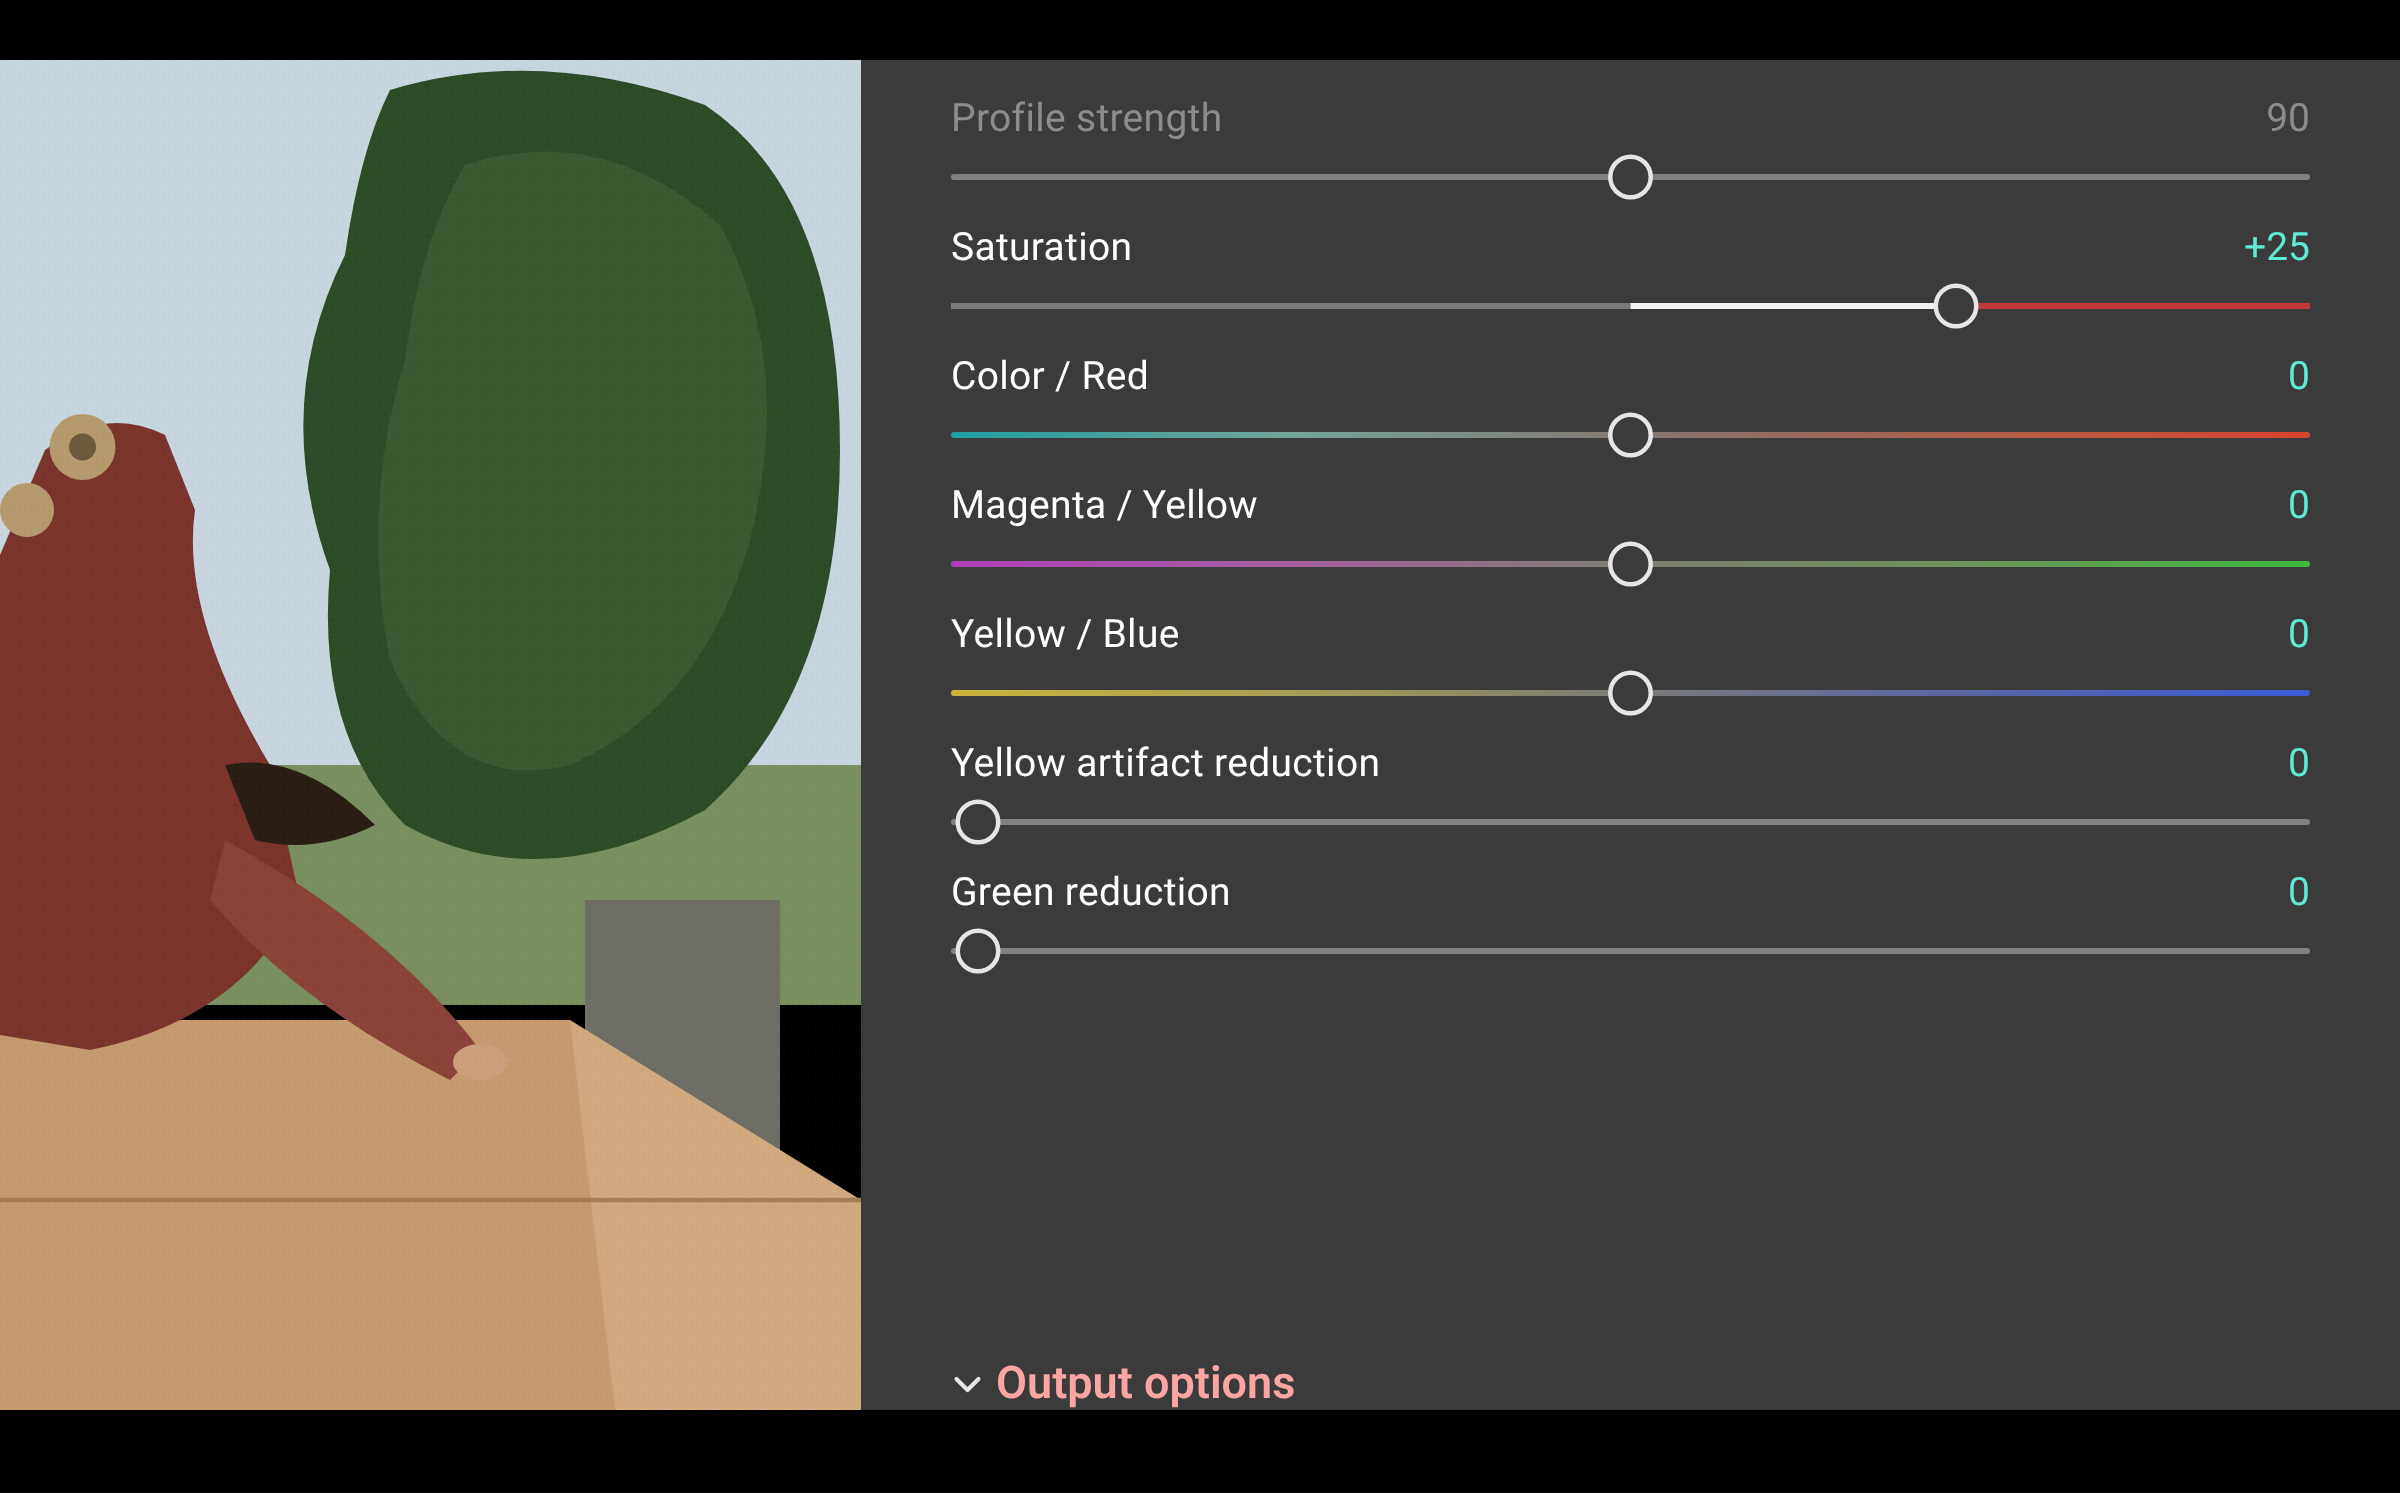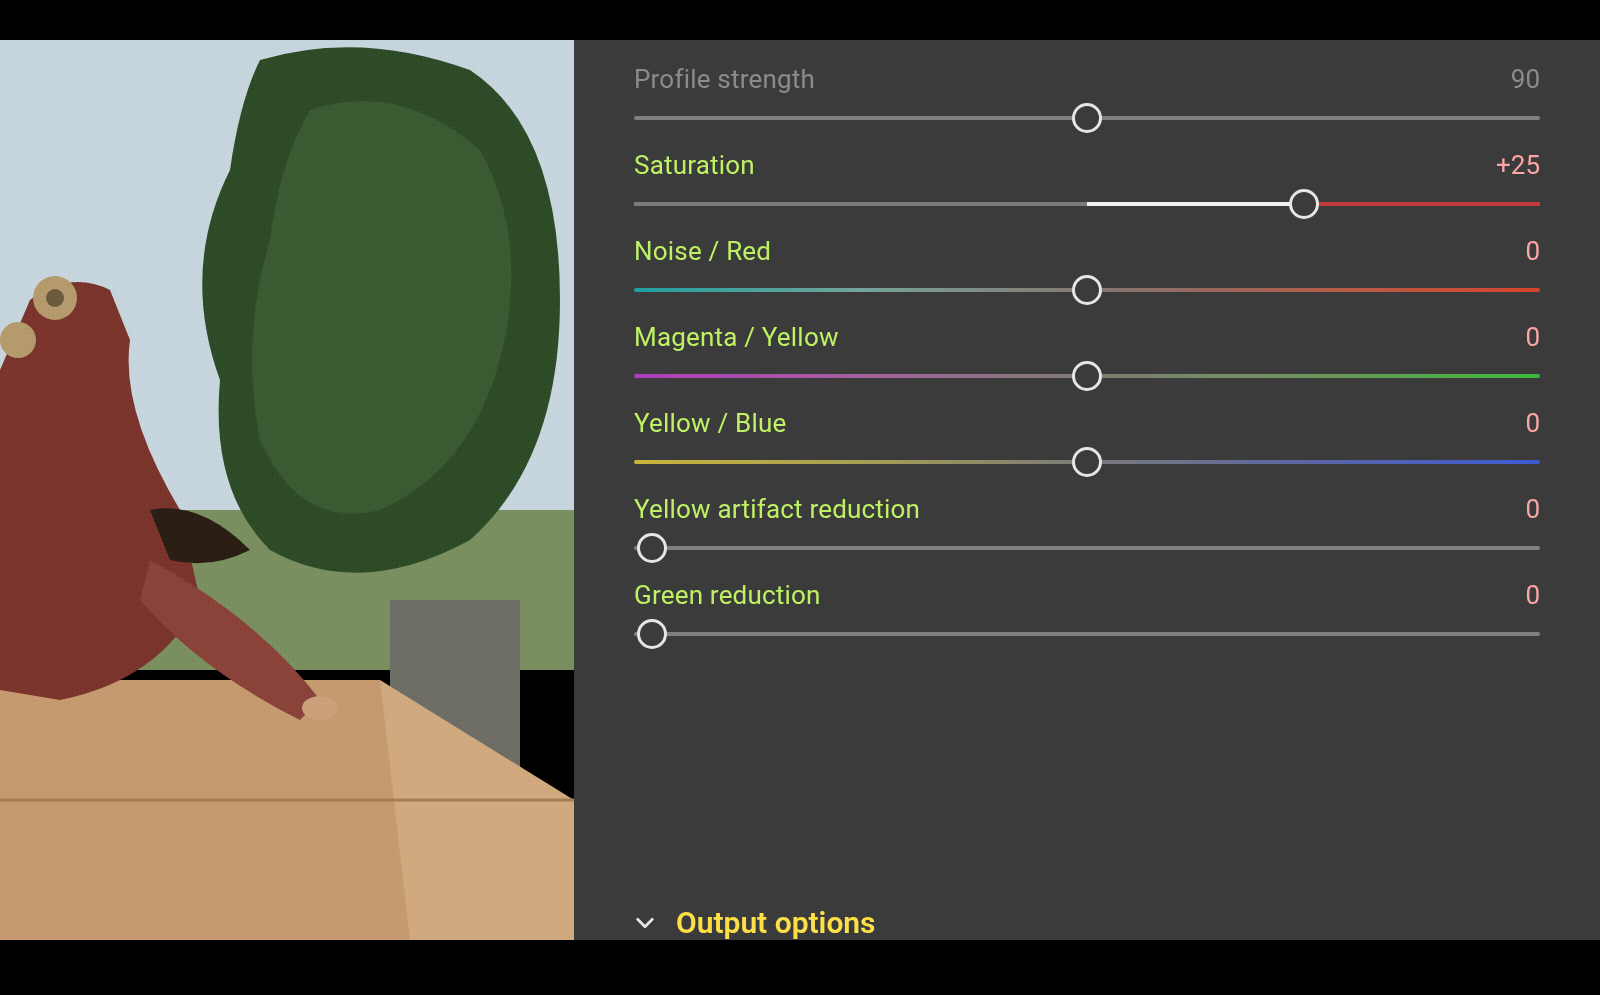--- a/index.html
+++ b/index.html
@@ -46,25 +46,25 @@
   .control{
     margin-bottom:30px;
   }
   .control .row{
     display:flex;
     justify-content:space-between;
     align-items:baseline;
     margin-bottom:22px;
   }
   .control .label{
-    color:#bef264;
+    color:#ffffff;
     letter-spacing:.2px;
   }
   .control .value{
-    color:#fca5a5;
+    color:#5eead4;
     font-variant-numeric:tabular-nums;
   }
 
   .dim .label,.dim .value{ color:#8c8c8c; }
 
   
   .track{
     position:relative;
     height:4px;
     border-radius:2px;
@@ -96,22 +96,22 @@
   .track.mg{ background:linear-gradient(to right,#b03dbb 0%, #a55f9e 25%, #7e7e73 50%, #6f955c 75%, #3dbb3d 100%);}
   .track.yb{ background:linear-gradient(to right,#c9b43c 0%, #a79f54 25%, #7a7a78 50%, #5a65a5 75%, #3d5bd6 100%);}
 
   
   .section-header{
     position:absolute;
     left:60px;
     bottom:0;
     display:flex;
     align-items:center;
-    gap:20px;
-    color:#fde047;
+    gap:8px;
+    color:#fca5a5;
     font-weight:600;
     font-size:30px;
   }
   .section-header svg{width:22px;height:22px;}
 
 </style>
 </head>
 <body>
 
 <div class="app">
@@ -177,21 +177,21 @@
       <div class="track sat">
         <div class="seg a"></div>
           <div class="seg b"></div>
           <div class="seg c"></div>
         <div class="handle" style="left:74%"></div>
       </div>
     </div>
 
     <div class="control">
       <div class="row">
-        <span class="label">Noise / Red</span>
+        <span class="label">Color / Red</span>
         <span class="value">0</span>
       </div>
       <div class="track cr">
         <div class="handle" style="left:50%"></div>
       </div>
     </div>
 
     <div class="control">
       <div class="row">
         <span class="label">Magenta / Yellow</span>

